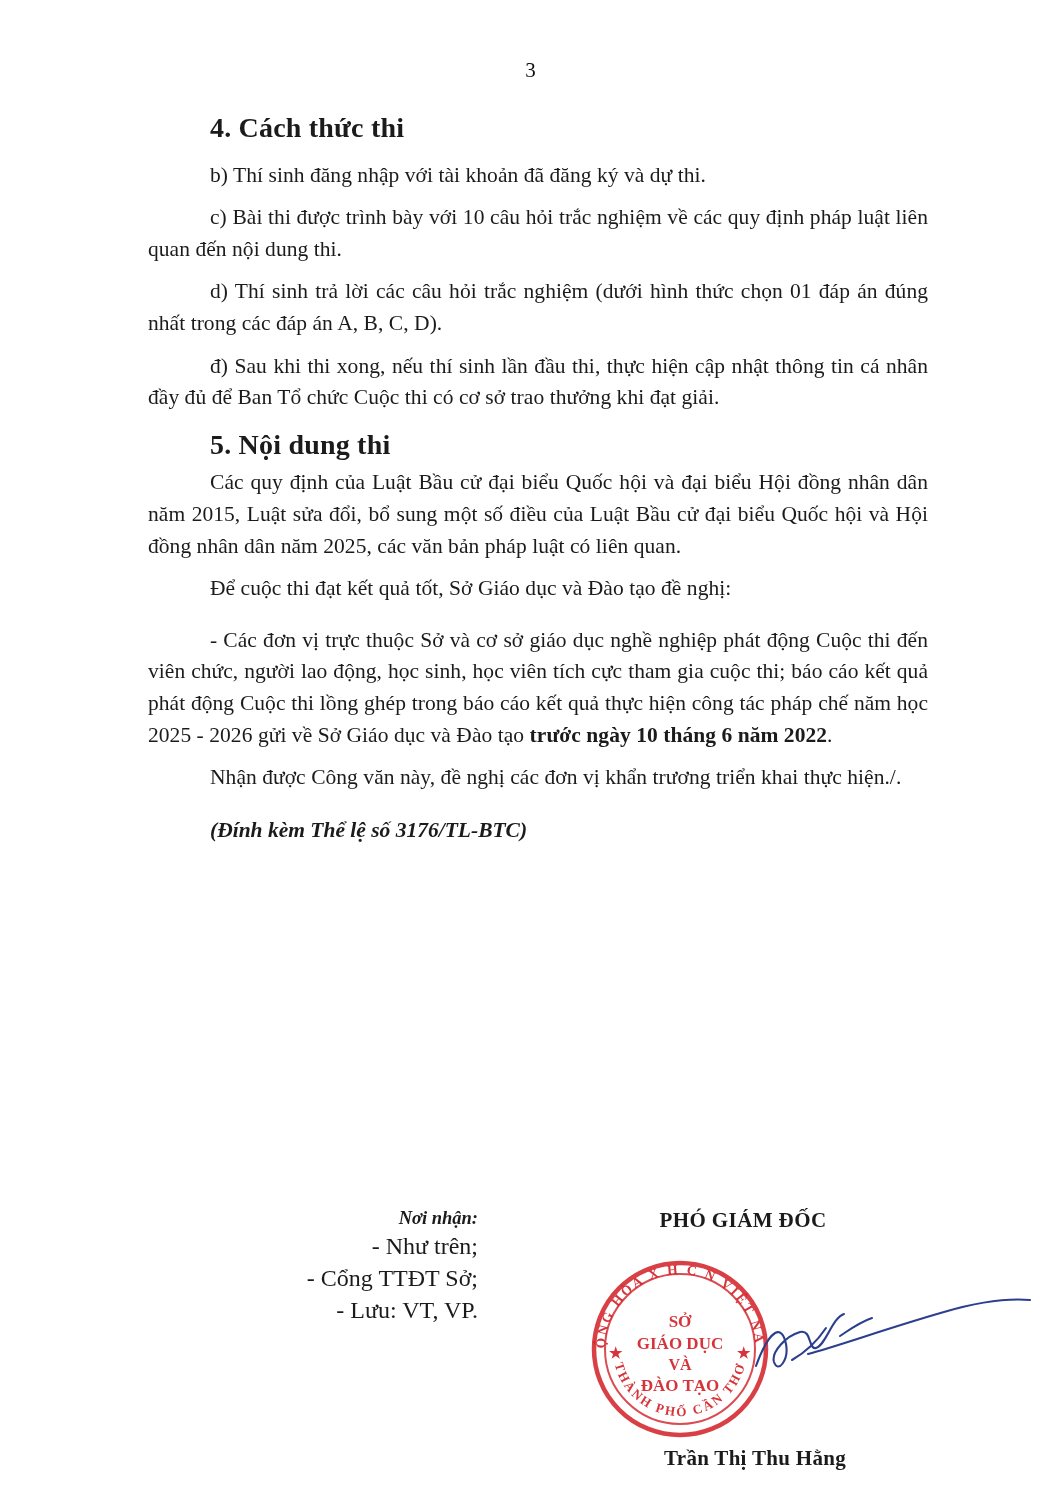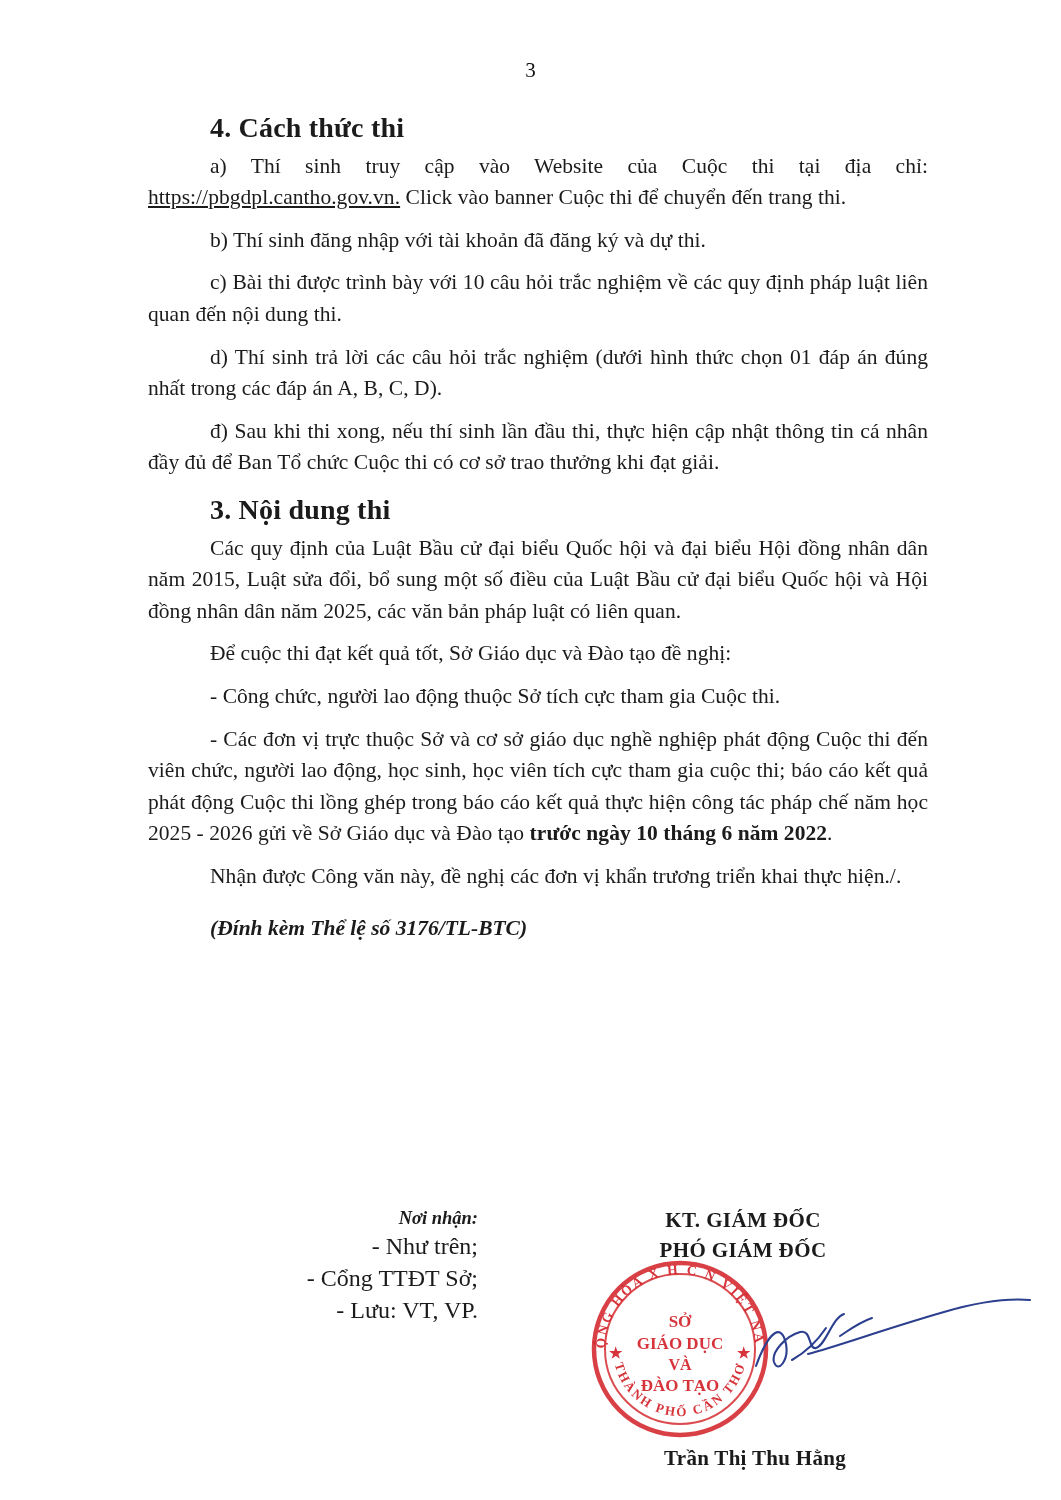--- a/index.html
+++ b/index.html
@@ -138,49 +138,43 @@
 <body>
 
 <div class="page">
 
   <div class="page-number">3</div>
 
   <div class="content">
 
     <p class="heading">4. Cách thức thi</p>
 
-    <p class="para">
-      <span>a) Thí sinh truy cập vào Website của Cuộc thi tại địa chỉ:</span>
-      <span class="link-underline">https://pbgdpl.cantho.gov.vn.</span>
-      <span>Click vào banner Cuộc thi để chuyển đến trang thi.</span>
-    </p>
 
     <div class="spacer-sm"></div>
     <p class="para">b) Thí sinh đăng nhập với tài khoản đã đăng ký và dự thi.</p>
 
     <div class="spacer-sm"></div>
     <p class="para">c) Bài thi được trình bày với 10 câu hỏi trắc nghiệm về các quy định pháp luật liên quan đến nội dung thi.</p>
 
     <div class="spacer-sm"></div>
     <p class="para">d) Thí sinh trả lời các câu hỏi trắc nghiệm (dưới hình thức chọn 01 đáp án đúng nhất trong các đáp án A, B, C, D).</p>
 
     <div class="spacer-sm"></div>
     <p class="para">đ) Sau khi thi xong, nếu thí sinh lần đầu thi, thực hiện cập nhật thông tin cá nhân đầy đủ để Ban Tổ chức Cuộc thi có cơ sở trao thưởng khi đạt giải.</p>
 
     <div class="spacer-sm"></div>
-    <p class="heading">3. Nội dung thi</p>
+    <p class="heading">5. Nội dung thi</p>
 
     <p class="para">Các quy định của Luật Bầu cử đại biểu Quốc hội và đại biểu Hội đồng nhân dân năm 2015, Luật sửa đổi, bổ sung một số điều của Luật Bầu cử đại biểu Quốc hội và Hội đồng nhân dân năm 2025, các văn bản pháp luật có liên quan.</p>
 
     <div class="spacer-sm"></div>
 
     <p class="para">Để cuộc thi đạt kết quả tốt, Sở Giáo dục và Đào tạo đề nghị:</p>
 
     <div class="spacer-sm"></div>
-    <p class="para">- Công chức, người lao động thuộc Sở tích cực tham gia Cuộc thi.</p>
 
     <div class="spacer-sm"></div>
     <p class="para">
       <span>- Các đơn vị trực thuộc Sở và cơ sở giáo dục nghề nghiệp phát động Cuộc thi đến viên chức, người lao động, học sinh, học viên tích cực tham gia cuộc thi; báo cáo kết quả phát động Cuộc thi lồng ghép trong báo cáo kết quả thực hiện công tác pháp chế năm học 2025 - 2026 gửi về Sở Giáo dục và Đào tạo</span>
       <b class="inline-bold">trước ngày 10 tháng 6 năm 2022</b><span>.</span>
     </p>
 
     <div class="spacer-sm"></div>
     <p class="para">Nhận được Công văn này, đề nghị các đơn vị khẩn trương triển khai thực hiện./.</p>
 
@@ -191,21 +185,20 @@
   <div class="footer">
 
     <div class="recipients">
       <div class="recipients-title">Nơi nhận:</div>
       <div class="recipients-item">- Như trên;</div>
       <div class="recipients-item">- Cổng TTĐT Sở;</div>
       <div class="recipients-item">- Lưu: VT, VP.</div>
     </div>
 
     <div class="signature-block">
-      <div class="sig-line1">KT. GIÁM ĐỐC</div>
       <div class="sig-line2">PHÓ GIÁM ĐỐC</div>
     </div>
 
     <div class="stamp">
       <svg width="190" height="190" viewBox="0 0 190 190" xmlns="http://www.w3.org/2000/svg">
         <defs>
           <path id="topArc" d="M 20,95 A 75,75 0 0 1 170,95" fill="none"></path>
           <path id="botArc" d="M 28,95 A 67,67 0 0 0 162,95" fill="none"></path>
         </defs>
         <circle cx="95" cy="95" r="86" fill="none" stroke="#d21f26" stroke-width="4.5" opacity="0.85"></circle>

